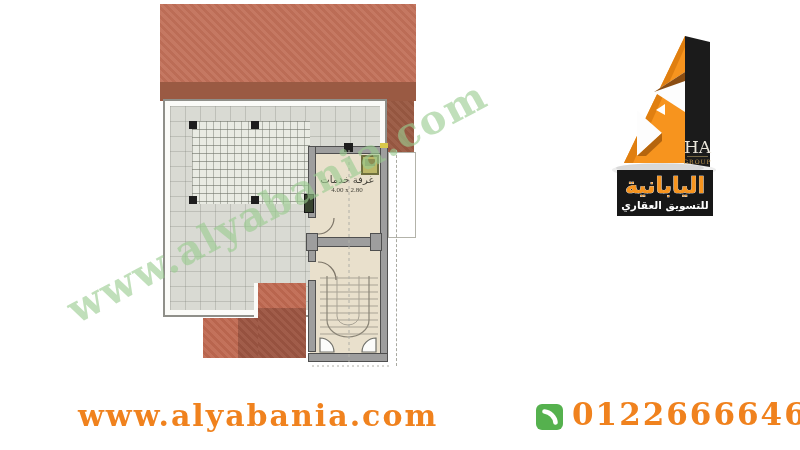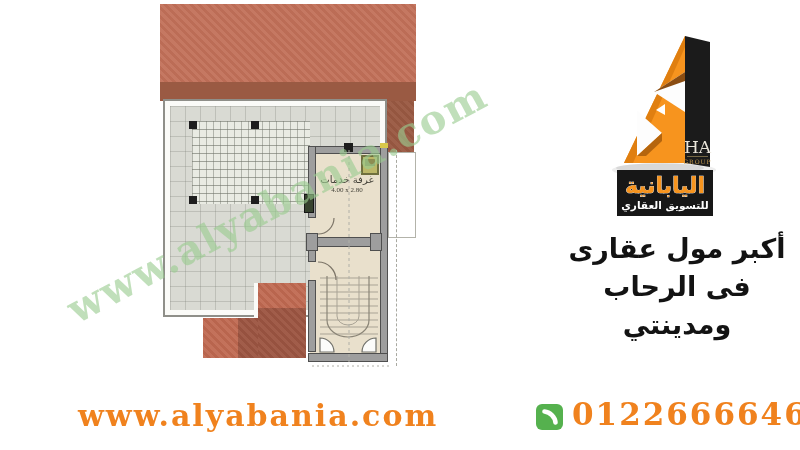--- a/index.html
+++ b/index.html
@@ -137,24 +137,20 @@
     <polygon points="25,136 50,113 50,121 34,136" fill="#b5650e"></polygon>
     <polygon points="44,90 53,84 53,95" fill="#ffffff"></polygon>
     <text x="85.5" y="133" text-anchor="middle" font-family="DejaVu Serif, serif" font-size="17" fill="#eae5da">HA</text>
     <line x1="75" y1="136.5" x2="96" y2="136.5" stroke="#8d7b4f" stroke-width="0.8"></line>
     <text x="85.5" y="143.5" text-anchor="middle" font-family="DejaVu Serif, serif" font-size="6" letter-spacing="1" fill="#c59b50">GROUP</text>
     <rect x="5" y="150" width="96" height="46" fill="#171717"></rect>
     <text x="53" y="173" text-anchor="middle" font-family="DejaVu Sans, sans-serif" font-weight="bold" font-size="22" fill="#f7941e" stroke="#ffffff" stroke-width="0.7" paint-order="stroke">اليابانية</text>
     <text x="53" y="189" text-anchor="middle" font-family="DejaVu Sans, sans-serif" font-weight="bold" font-size="10.5" fill="#ffffff">للتسويق العقاري</text>
   </svg>
 
-  <div class="abs headline">
-    <div>أكبر مول عقارى</div>
-    <div>فى الرحاب ومدينتي</div>
-  </div>
 
   <div class="abs footer-website" style="color:#f0821e;">www.alyabania.com</div>
   <div class="abs phone-badge" style="background:#55b14e;">
     <svg width="27" height="26" viewBox="0 0 27 26">
       <path d="M8.5 7.5 C14 8 19 13 19.5 18.5" fill="none" stroke="#ffffff" stroke-width="4.6" stroke-linecap="round"></path>
     </svg>
   </div>
   <div class="abs footer-phone" style="color:#f0821e;">01226666466</div>
 
 </div>

